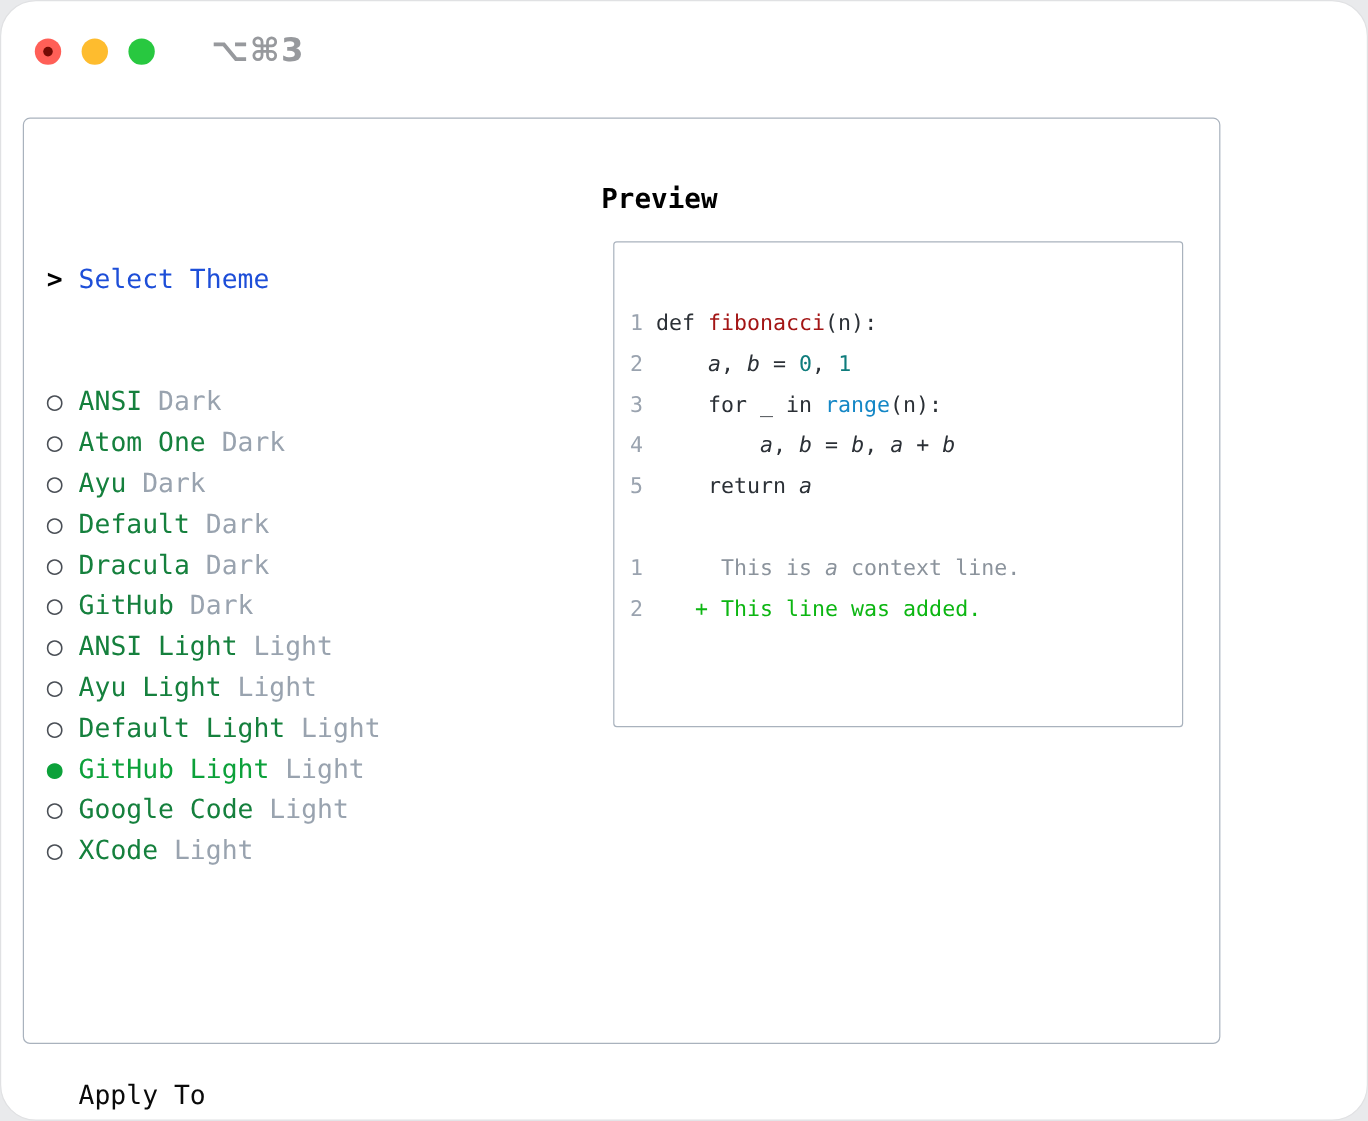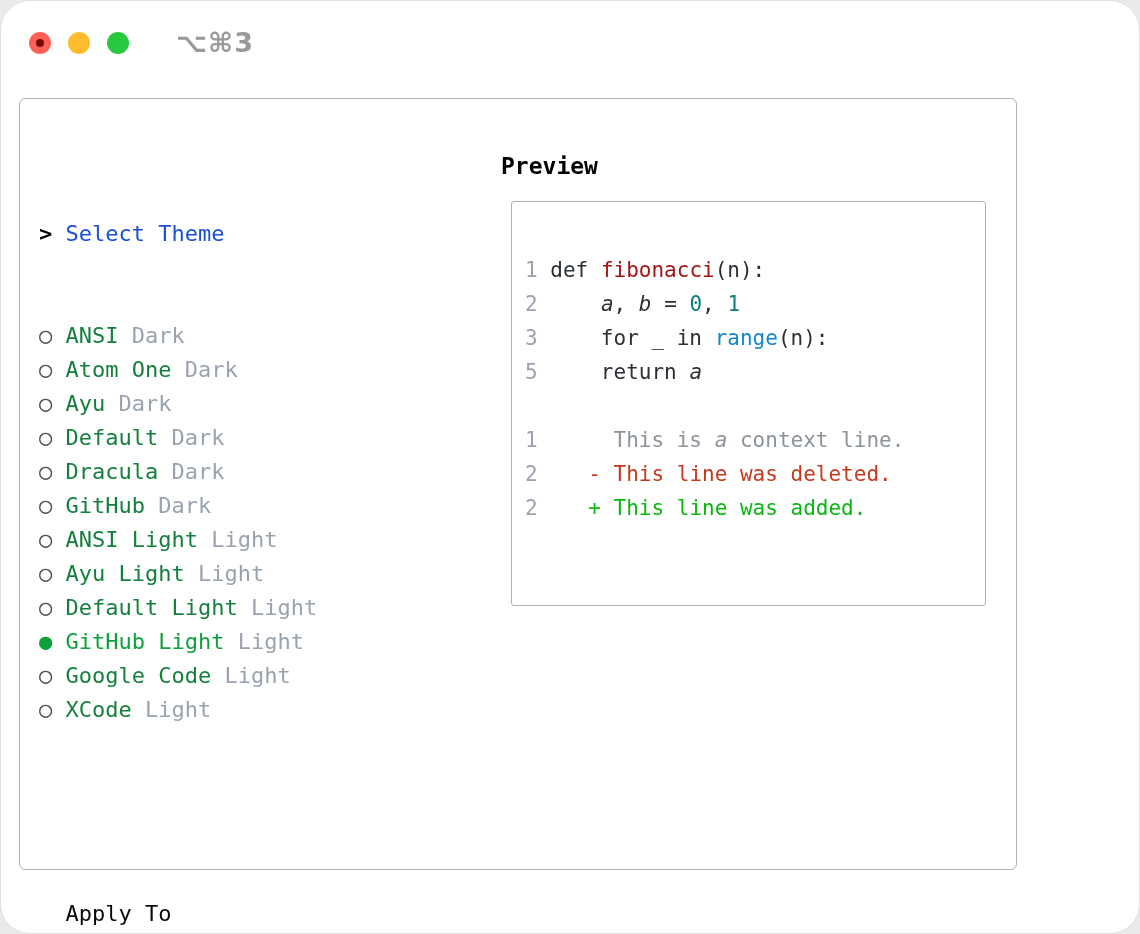--- a/index.html
+++ b/index.html
@@ -35,21 +35,21 @@
   .name.sel { color:#0ca13a; }
   .muted { color:#99a3af; }
   .apply-sec { margin-top:34px; }
   .apply-header { color:#0a0a0a; padding-left:2ch; }
 
   
   .preview-label { position:absolute; left:500px; top:148px; font-size:23px; line-height:34px;
                    font-weight:bold; color:#000; }
   .preview-box { position:absolute; left:510px; top:200px; width:475px; height:405px;
                  border:1.5px solid #a9b2bd; border-radius:3px; background:#fff; }
-  .code { position:absolute; left:13px; top:51px; font-size:21px; line-height:34px; }
+  .code { position:absolute; left:13px; top:51px; font-size:18px; line-height:34px; }
   .code-line { height:34px; white-space:pre; }
   .ln   { color:#9aa3af; }
   .codet{ color:#2b3036; }
   .fn   { color:#a31515; }
   .num  { color:#0f7c7c; }
   .blue { color:#1487c6; }
   .itl  { font-style:italic; }
   .ctx  { color:#8b939c;text-align:right; }
   .del  { color:#c43a1e; }
   .add  { color:#0cb612; }
@@ -77,21 +77,21 @@
     </div>
     
   </div>
 
   <div class="preview-label">Preview</div>
   <div class="preview-box">
     <div class="code" id="preview-code">
         <div class="code-line"><span class="ln">1</span><span class="codet"> </span><span class="codet">def </span><span class="fn">fibonacci</span><span class="codet">(n):</span></div>
         <div class="code-line"><span class="ln">2</span><span class="codet">     </span><span class="codet itl">a</span><span class="codet">, </span><span class="codet itl">b</span><span class="codet"> = </span><span class="num">0</span><span class="codet">, </span><span class="num">1</span></div>
         <div class="code-line"><span class="ln">3</span><span class="codet">     for _ in </span><span class="blue">range</span><span class="codet">(n):</span></div>
+        <div class="code-line"><span class="ln">4</span><span class="codet">         </span><span class="codet itl">a</span><span class="codet">, </span><span class="codet itl">b</span><span class="codet"> = </span><span class="codet itl">b</span><span class="codet">, </span><span class="codet itl">a</span><span class="codet"> + </span><span class="codet itl">b</span></div>
         <div class="code-line"><span class="ln">5</span><span class="codet">     return </span><span class="codet itl">a</span></div>
         <div class="code-line"></div>
         <div class="code-line"><span class="ln">1</span><span class="ctx">      This is </span><span class="ctx itl">a</span><span class="ctx"> context line.</span></div>
-        <div class="code-line"><span class="ln">2</span><span class="codet">    </span><span class="del">- This line was deleted.</span></div>
         <div class="code-line"><span class="ln">2</span><span class="codet">    </span><span class="add">+ This line was added.</span></div>
       </div>
   </div>
 
 </div>
 
 </body></html>

